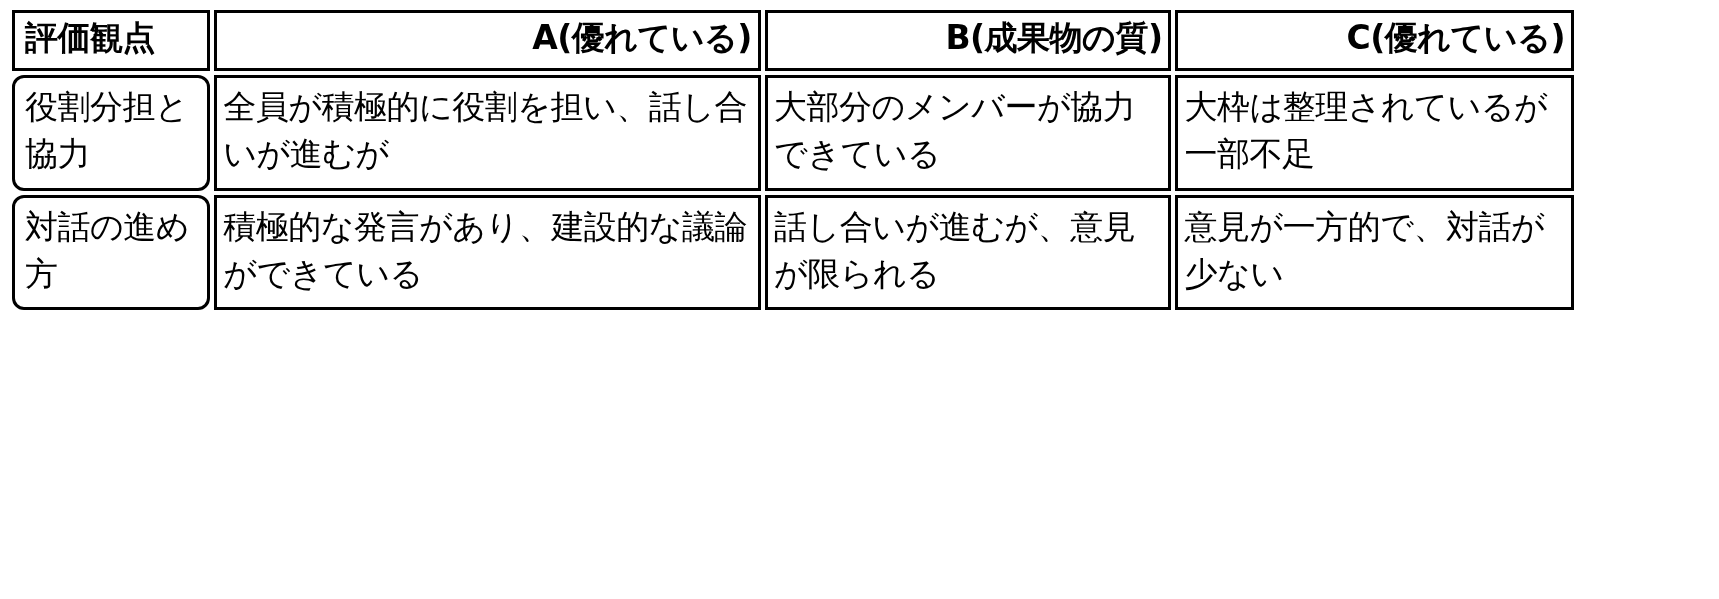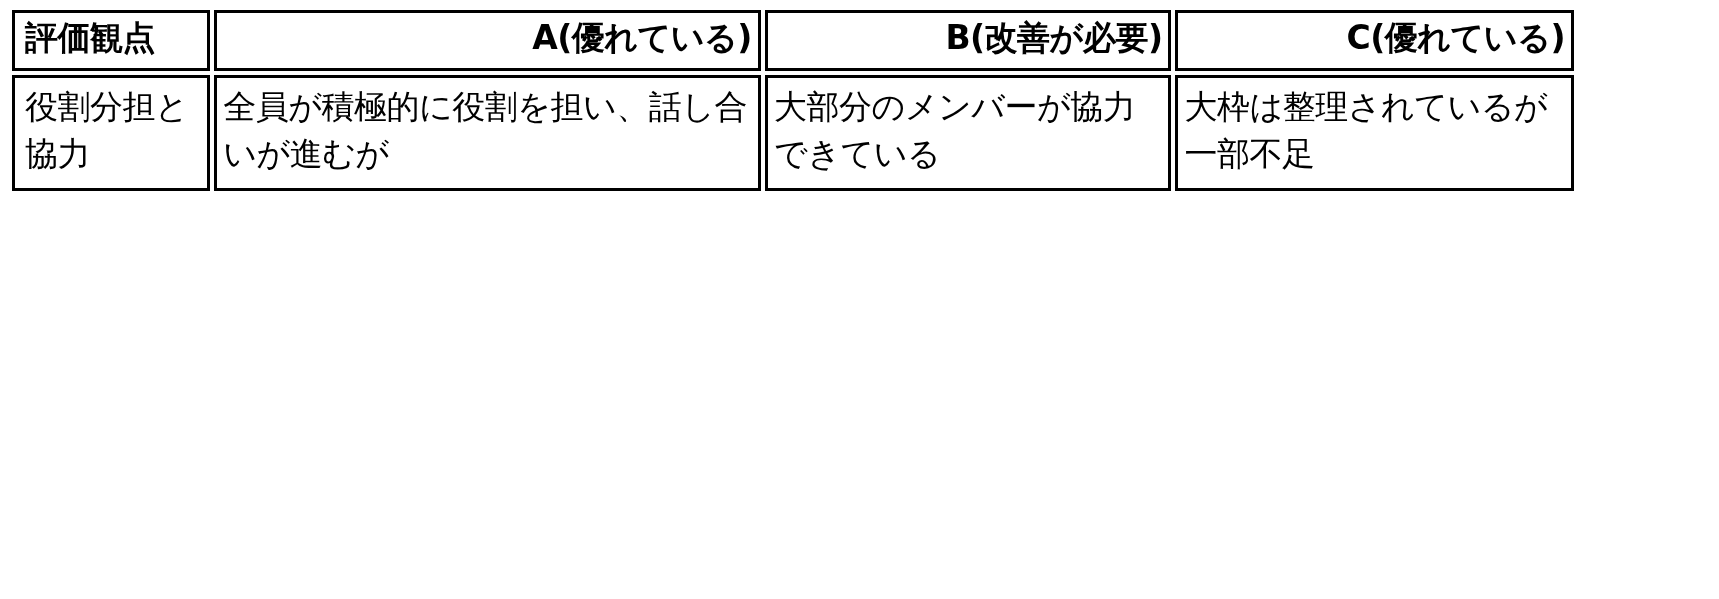--- a/index.html
+++ b/index.html
@@ -58,20 +58,21 @@
     font-size: 33px;
     line-height: 1.42;
     letter-spacing: -0.5px;
     font-weight: normal;
     padding-left: 8px;
     padding-right: 2px;
     padding-top: 8px;
   }
   tbody td.criterion {
     padding-left: 10px;
+    border-radius: 12px;
   }
   .cell-text {
     display: block;
     word-break: break-all;
     overflow-wrap: anywhere;
   }
 </style>
 </head>
 <body>
 
@@ -80,34 +81,48 @@
     <colgroup>
       <col class="c0">
         <col class="c1">
         <col class="c2">
         <col class="c3">
     </colgroup>
     <thead>
       <tr>
         <th class="first">評価観点</th>
         <th>A(優れている)</th>
-        <th>B(改善が必要)</th>
+        <th>B(成果物の質)</th>
         <th>C(優れている)</th>
       </tr>
     </thead>
     <tbody>
       <tr>
         <td class="criterion">
             <span class="cell-text">役割分担と協力</span>
           </td>
         <td>
             <span class="cell-text">全員が積極的に役割を担い、話し合いが進むが</span>
           </td>
         <td>
             <span class="cell-text">大部分のメンバーが協力できている</span>
           </td>
         <td>
             <span class="cell-text">大枠は整理されているが一部不足</span>
           </td>
       </tr>
+      <tr>
+        <td class="criterion">
+            <span class="cell-text">対話の進め方</span>
+          </td>
+        <td>
+            <span class="cell-text">積極的な発言があり、建設的な議論ができている</span>
+          </td>
+        <td>
+            <span class="cell-text">話し合いが進むが、意見が限られる</span>
+          </td>
+        <td>
+            <span class="cell-text">意見が一方的で、対話が少ない</span>
+          </td>
+      </tr>
     </tbody>
   </table>
 </div>
 
 </body></html>

